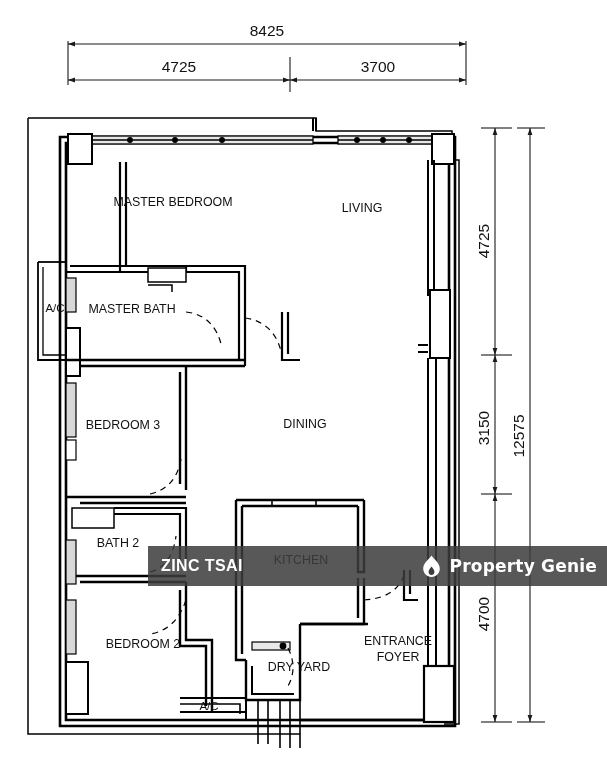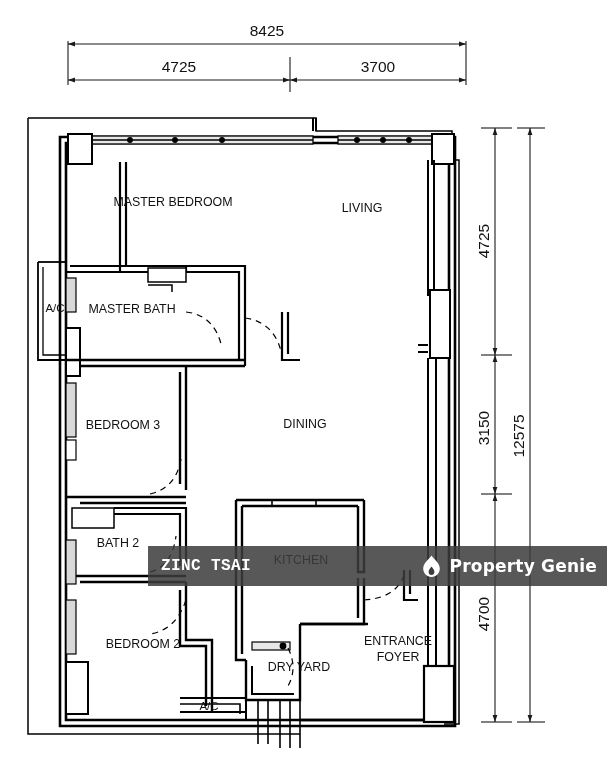--- a/index.html
+++ b/index.html
@@ -36,21 +36,21 @@
     align-items: center;
     box-sizing: border-box;
   }
   .wm-user {
     color: #ffffff;
     font-size: 16px;
     font-weight: bold;
     letter-spacing: 0.4px;
     margin-left: 13px;
     white-space: nowrap;
-    font-family: Liberation Mono, monospace;
+    font-family: Liberation Sans, sans-serif;
   }
   .wm-brand {
     position: absolute;
     right: 10px;
     display: flex;
     align-items: center;
     gap: 9px;
   }
   .wm-brand-name {
     color: #ffffff;

